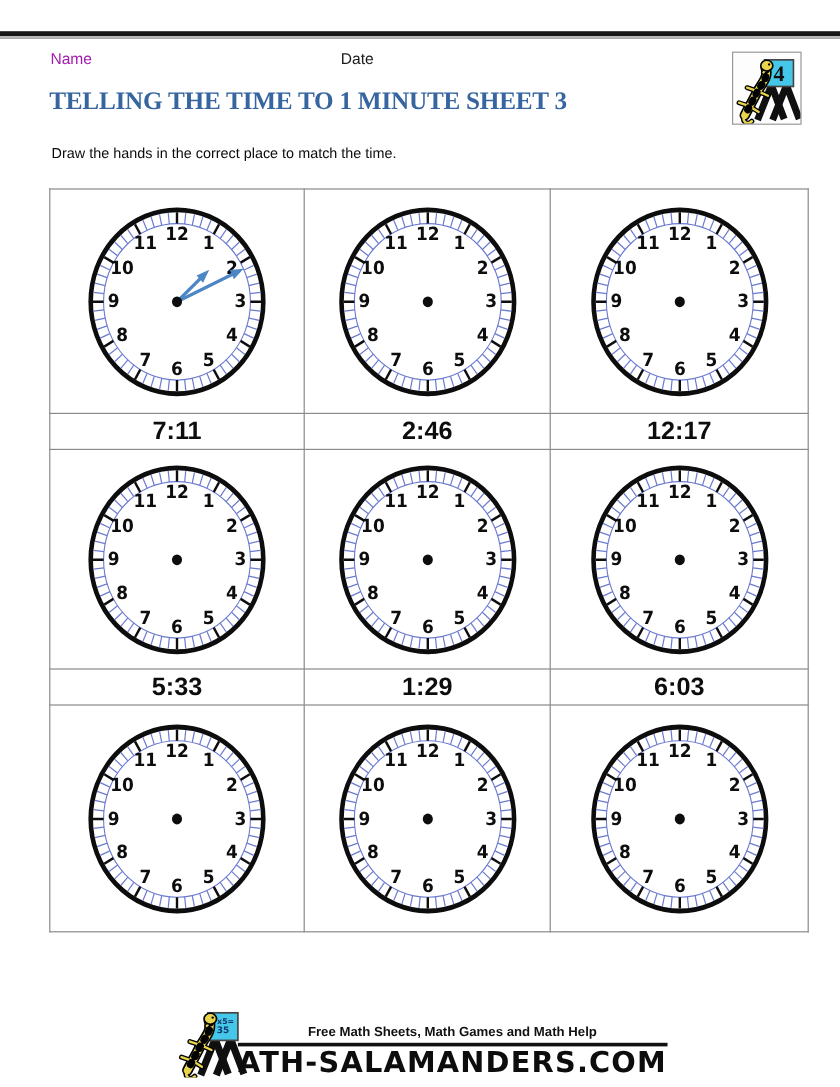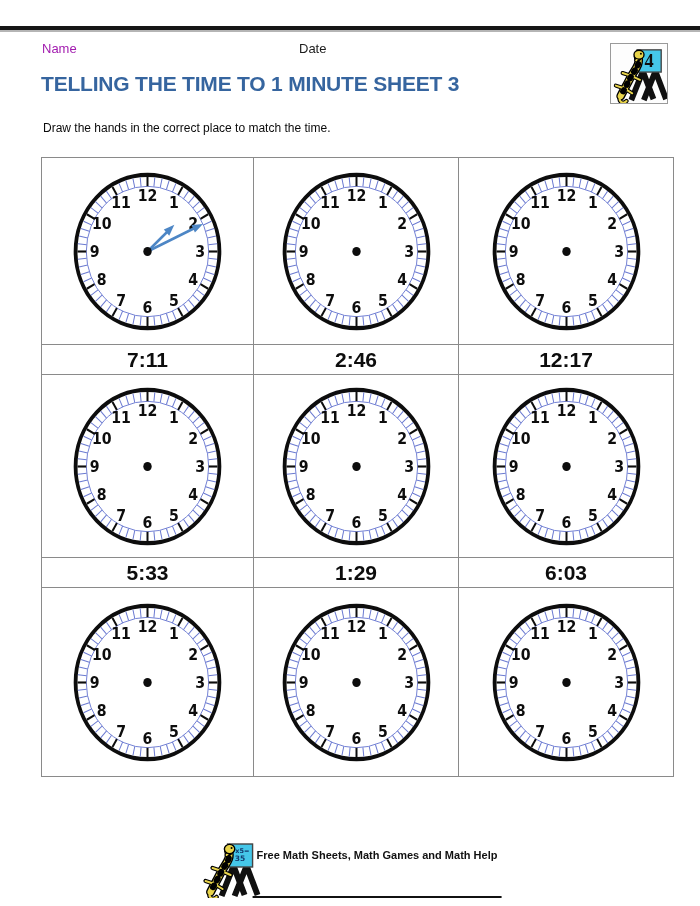--- a/index.html
+++ b/index.html
@@ -5,29 +5,29 @@
   html,body{margin:0;padding:0;}
   body{
     width:700px;height:906px;position:relative;background:#ffffff;
     font-family:"Liberation Sans",sans-serif;overflow:hidden;
   }
   .topbar{
     position:absolute;left:0;top:26px;width:700px;height:4px;
     background:#161616;border-bottom:2px solid #b5b5b5;
   }
   .name-label{position:absolute;left:42px;top:41px;font-size:13px;color:#a21caf;}
-  .date-label{position:absolute;left:299px;top:41px;font-size:13px;color:#1c1c1c;}
+  .date-label{position:absolute;left:284px;top:41px;font-size:13px;color:#1c1c1c;}
   .badge{
     position:absolute;left:610px;top:43px;width:58px;height:61px;
     border:1px solid #9a9a9a;background:#fdfdfd;box-sizing:border-box;
   }
   .badge svg{display:block;margin:1px auto 0;}
   .page-title{
     position:absolute;left:41px;top:72px;margin:0;
-    font-family:Liberation Sans, sans-serif;font-weight:bold;font-size:21px;
+    font-family:Liberation Serif, serif;font-weight:bold;font-size:21px;
     letter-spacing:-0.2px;color:#36659f;white-space:nowrap;
   }
   .instruction{
     position:absolute;left:41px;top:119px;margin:2px;
     font-size:12px;color:#0b0b0b;white-space:nowrap;text-align:center;
   }
   table.grid{
     position:absolute;left:41px;top:157px;border-collapse:collapse;
     table-layout:fixed;
   }
@@ -38,21 +38,21 @@
   td.clock-cell svg{display:block;margin:0 auto;}
   td.time-cell{
     height:29px;font-size:21px;font-weight:600;color:#0d0d0d;
     font-family:"Liberation Sans",sans-serif;
   }
   .footer{
     position:absolute;left:50%;top:840px;transform:translateX(-50%);
     display:flex;align-items:flex-end;
   }
   .footer-icon svg{display:block;}
-  .footer-col{display:flex;flex-direction:column;align-items:center;margin-left:-8px;margin-bottom:0;gap:32px;}
+  .footer-col{display:flex;flex-direction:column;align-items:center;margin-left:-8px;margin-bottom:0;}
   .footer-tagline{
     font-size:11px;font-weight:bold;color:#111;white-space:nowrap;
     margin-bottom:3px;padding:0 4px;
   }
   .footer-rule{width:100%;height:2.5px;background:#111;}
   .footer-site{
     font-size:24px;font-weight:bold;color:#0d0d0d;letter-spacing:1px;
     line-height:1.1;white-space:nowrap;font-family:"DejaVu Sans",sans-serif;
   }
 </style>
@@ -857,14 +857,15 @@
         <path d="M28,11 C31,19 24,25 20,33 C16,41 13,46 10,52" fill="none" stroke="#000" stroke-width="6.2" stroke-linecap="round" stroke-dasharray="1.7 6"></path>
         <line x1="26" y1="15" x2="32" y2="9" stroke="#000" stroke-width="4" stroke-linecap="round"></line>
         <line x1="26" y1="15" x2="32" y2="9" stroke="#e8d44b" stroke-width="1.8" stroke-linecap="round"></line>
         <ellipse cx="29" cy="9" rx="5.2" ry="4.6" fill="#e8d44b" stroke="#000" stroke-width="1.4"></ellipse>
         <circle cx="31" cy="8" r="1" fill="#000"></circle>
       </svg>
   </span>
   <span class="footer-col">
     <span class="footer-tagline">Free Math Sheets, Math Games and Math Help</span>
     <span class="footer-rule"></span>
+    <span class="footer-site">ATH-SALAMANDERS.COM</span>
   </span>
 </div>
 
 </body></html>

